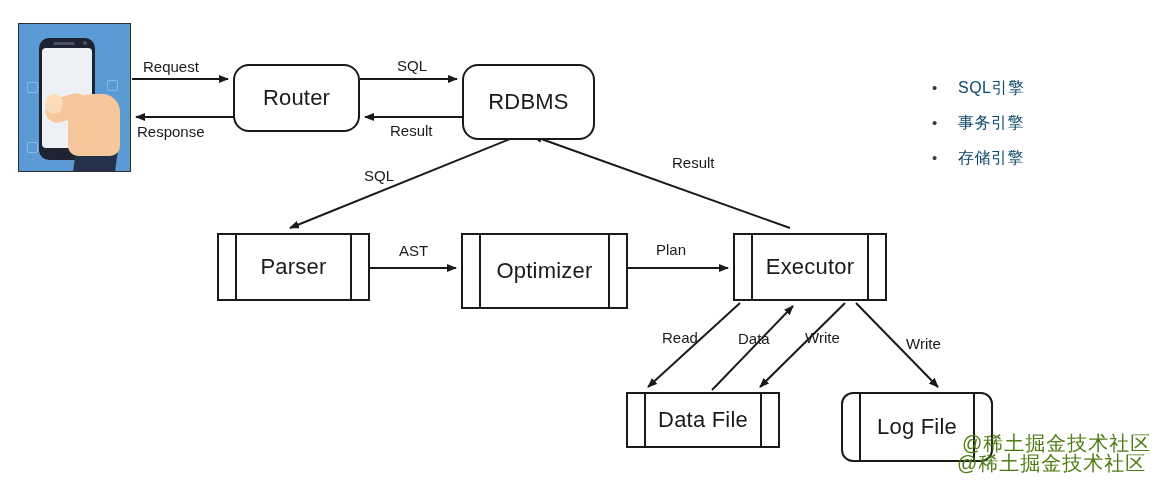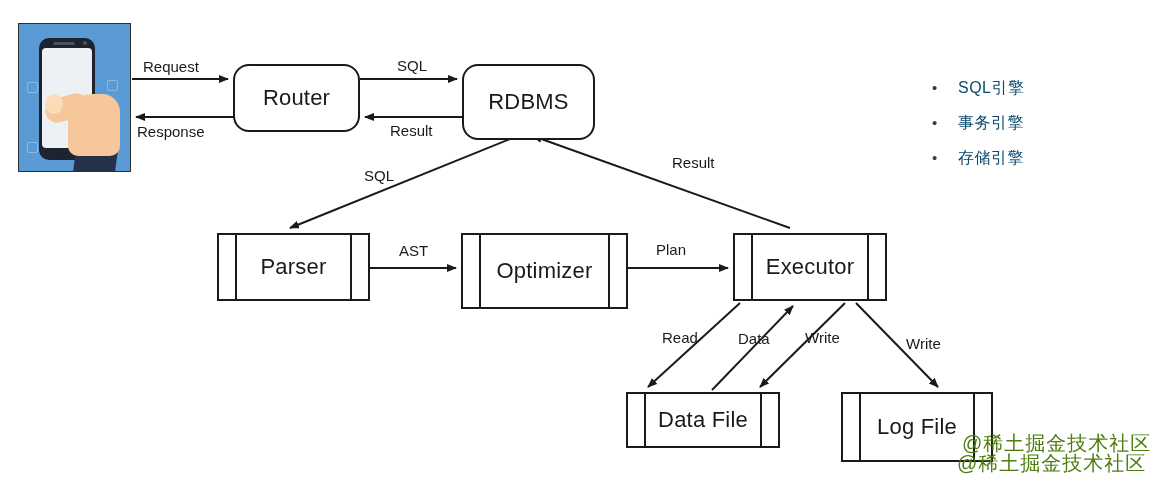--- a/index.html
+++ b/index.html
@@ -264,21 +264,21 @@
   </div>
 
   <div class="node process" style="left:733px; top:233px; width:154px; height:68px;">
     <span class="node-label">Executor</span>
   </div>
 
   <div class="node process" style="left:626px; top:392px; width:154px; height:56px;">
     <span class="node-label">Data File</span>
   </div>
 
-  <div class="node process" style="left:841px; top:392px; width:152px; height:70px;">
+  <div class="node process" style="left:841px; top:392px; width:152px; height:70px;border-radius:12px;">
     <span class="node-label">Log File</span>
   </div>
 
   <span class="edge-label" style="left:143px; top:59px;">Request</span>
   <span class="edge-label" style="left:137px; top:124px;">Response</span>
   <span class="edge-label" style="left:397px; top:58px;">SQL</span>
   <span class="edge-label" style="left:390px; top:123px;">Result</span>
   <span class="edge-label" style="left:364px; top:168px;">SQL</span>
   <span class="edge-label" style="left:672px; top:155px;">Result</span>
   <span class="edge-label" style="left:399px; top:243px;">AST</span>

